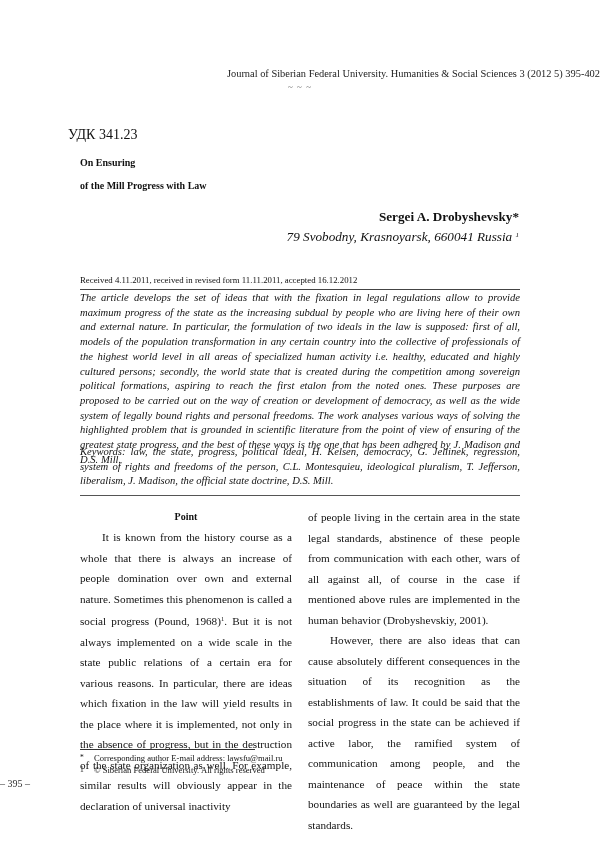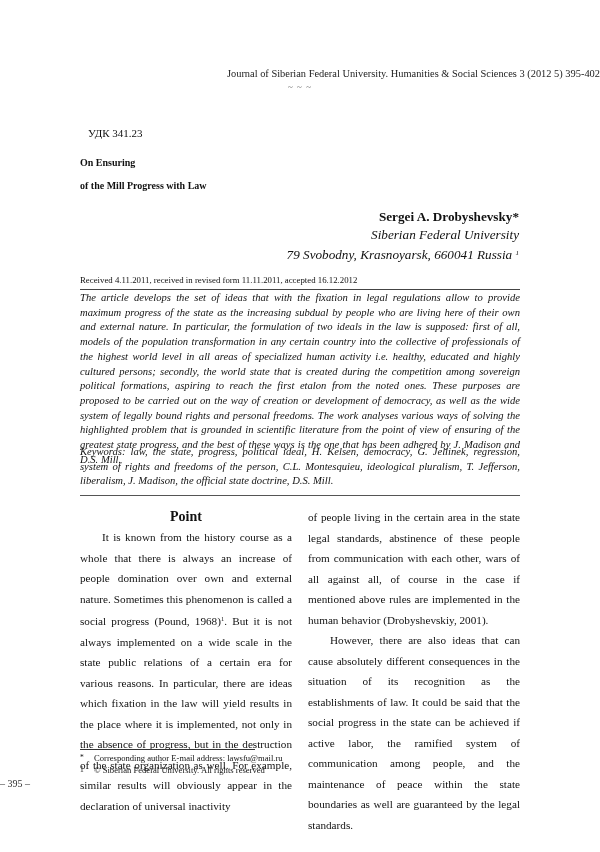--- a/index.html
+++ b/index.html
@@ -9,21 +9,21 @@
     }
     .page { position: absolute; left: 0; top: 0; width: 600px; height: 852px; }
     .journal-header {
       position: absolute; top: 68px; left: 0; width: 600px;
       text-align: right; font-size: 10.4px; color: #222;
     }
     .journal-tilde {
       position: absolute; top: 82px; left: 0; width: 600px;
       text-align: center; font-size: 9px; color: #666; letter-spacing: 1px;
     }
-    .udk { position: absolute; top: 127px; left: 88px; font-size: 11px; }
+    .udk { position: absolute; top: 127px; left: 68px; font-size: 14px; }
     .title {
       position: absolute; top: 151px; left: 80px; font-weight: bold;
       font-size: 10px; line-height: 23px;
     }
     .author-block {
       position: absolute; top: 208px; right: 81px; text-align: right;
       font-size: 13.2px; line-height: 18px;
     }
     .author-name { font-weight: bold; }
     .affil { font-style: italic; }
@@ -45,21 +45,21 @@
       position: absolute; top: 445px; left: 80px; width: 440px;
       font-style: italic; font-size: 10.6px; line-height: 14.7px;
       text-align: justify; margin: 0;
     }
     .col {
       position: absolute; width: 212px; font-size: 11.2px;
       line-height: 20.5px; text-align: justify;
     }
     .col-left { top: 507px; left: 80px; }
     .col-right { top: 507px; left: 308px; }
-    .section-heading { font-weight: bold; text-align: center; font-size: 14px; line-height: 20px; }
+    .section-heading { font-weight: bold; text-align: center; font-size: 10px; line-height: 20px; }
     .col p { margin: 0; }
     .indent { text-indent: 22px; }
     .col sup { font-size: 6.5px; vertical-align: 4px; }
     .footnote-rule { position: absolute; top: 749px; left: 80px; width: 175px; border-top: 1px solid #333; }
     .footnotes { position: absolute; top: 752px; left: 80px; font-size: 8.6px; line-height: 12px; }
     .fn-row { display: flex; }
     .fn-mark { width: 14px; font-size: 7.5px; }
     .page-number {
       position: absolute; top: 778px; left: 0; width: 520px;
       text-align: left; font-size: 10px; color: #333;
@@ -74,21 +74,20 @@
 
   <div class="udk">УДК 341.23</div>
 
   <div class="title">
     <div>On Ensuring</div>
     <div>of the Mill Progress with Law</div>
   </div>
 
   <div class="author-block">
     <div class="author-name">Sergei A. Drobyshevsky*</div>
-    <div class="affil">Siberian Federal University</div>
     <div class="address"><span>79 Svobodny, Krasnoyarsk, 660041 Russia</span> <sup>1</sup></div>
   </div>
 
   <div class="received">Received 4.11.2011, received in revised form 11.11.2011, accepted 16.12.2012</div>
   <div class="rule rule-top"></div>
 
   <p class="abstract">The article develops the set of ideas that with the fixation in legal regulations allow to provide maximum progress of the state as the increasing subdual by people who are living here of their own and external nature. In particular, the formulation of two ideals in the law is supposed: first of all, models of the population transformation in any certain country into the collective of professionals of the highest world level in all areas of specialized human activity i.e. healthy, educated and highly cultured persons; secondly, the world state that is created during the competition among sovereign political formations, aspiring to reach the first etalon from the noted ones. These purposes are proposed to be carried out on the way of creation or development of democracy, as well as the wide system of legally bound rights and personal freedoms. The work analyses various ways of solving the highlighted problem that is grounded in scientific literature from the point of view of ensuring of the greatest state progress, and the best of these ways is the one that has been adhered by J. Madison and D.S. Mill.</p>
   <p class="keywords">Keywords: law, the state, progress, political ideal, H. Kelsen, democracy, G. Jellinek, regression, system of rights and freedoms of the person, C.L. Montesquieu, ideological pluralism, T. Jefferson, liberalism, J. Madison, the official state doctrine, D.S. Mill.</p>
 
   <div class="rule rule-bottom"></div>

